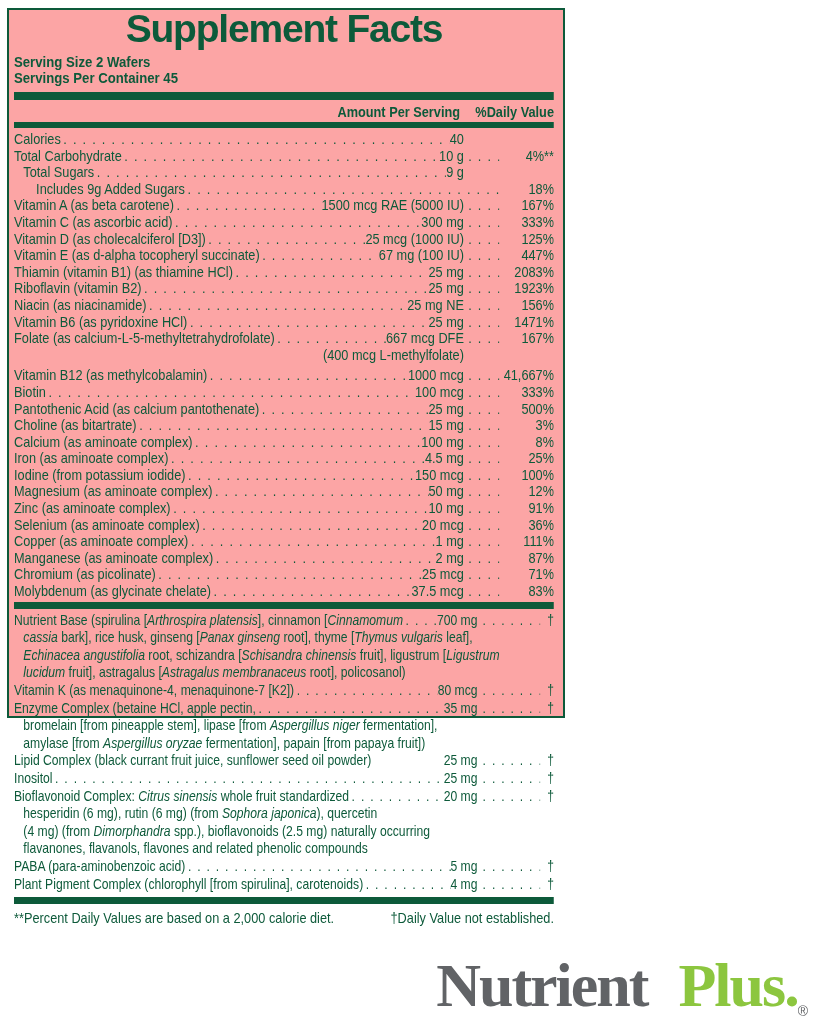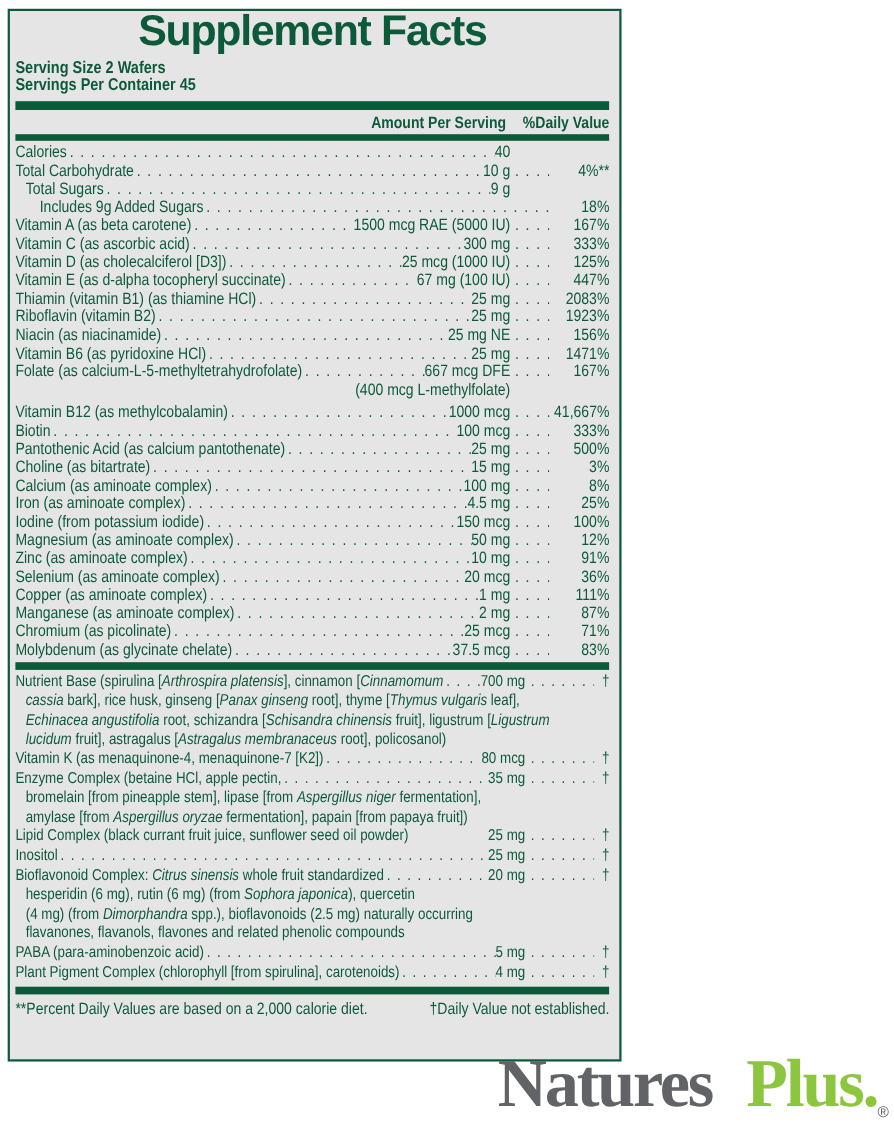--- a/index.html
+++ b/index.html
@@ -5,23 +5,23 @@
   :root{
     --g:#0d5a3a;
     --logo-gray:#616366;
     --logo-green:#8cc63f;
   }
   html,body{margin:0;padding:0;background:#fff;}
   body{width:813px;height:1024px;position:relative;overflow:hidden;
        font-family:"Liberation Sans", sans-serif;color:var(--g);}
   .page{position:absolute;inset:0;background:#fff;}
 
-  .facts-box{position:absolute;left:7px;top:8px;width:558px;height:957px;
+  .facts-box{position:absolute;left:7px;top:8px;width:558px;height:710px;
     border:2.5px solid var(--g);box-sizing:border-box;
-    padding:2px 9px 0 5px;background:#e5e5e5;}
+    padding:2px 9px 0 5px;background:#fca5a5;}
 
   .title{font-size:39px;font-weight:bold;text-align:center;line-height:38px;
     letter-spacing:-1.2px;margin:-2px 0 6px 0;}
 
   .squeeze{transform:scaleX(0.85);transform-origin:0 0;width:117.65%;}
 
   .serving{font-weight:bold;font-size:15.5px;line-height:16px;white-space:nowrap;}
 
   .bar{background:var(--g);}
   .bar-lg{height:8px;margin-top:6px;}
@@ -378,15 +378,15 @@
 
       <div class="bar bar-md m2"></div>
 
       <div class="footnote">
         <span>**Percent Daily Values are based on a 2,000 calorie diet.</span>
         <span>†Daily Value not established.</span>
       </div>
     </div>
   </div>
 
-  <div class="logo"><span class="lg1">Natures</span><span class="lg2">Plus.</span><span class="lgr">®</span></div>
+  <div class="logo"><span class="lg1">Nutrient</span><span class="lg2">Plus.</span><span class="lgr">®</span></div>
 
 </div>
 
 </body></html>

